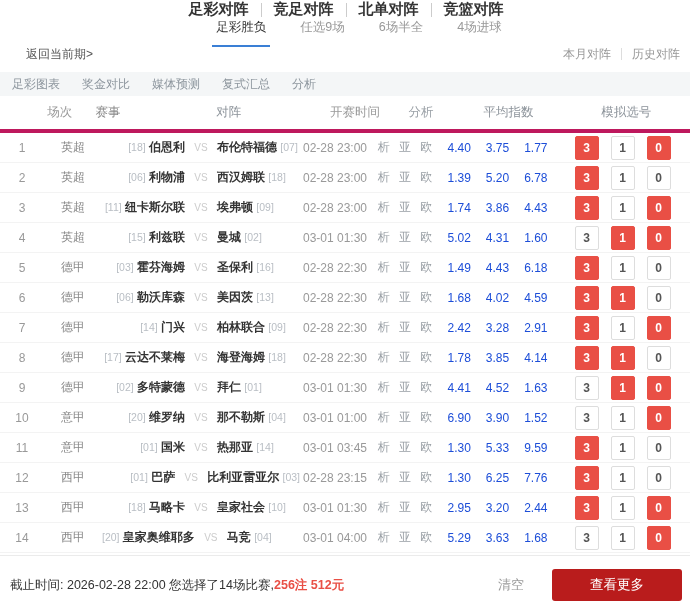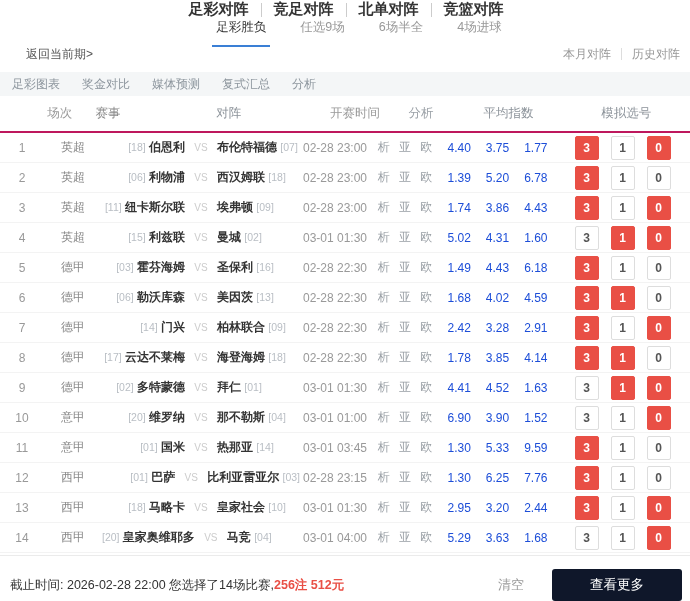--- a/index.html
+++ b/index.html
@@ -22,21 +22,21 @@
   .back-link { margin-left:16px; color:#555; cursor:pointer; }
   .periodbar-right { display:flex; align-items:center; color:#999; }
   .periodbar-right .plink { cursor:pointer; color:#999; }
   .pdiv { width:1px; height:12px; background:#ddd; margin:0 10px; }
 
   
   .filterbar { height:24px; margin-top:2px; background:#f4f6f7; display:flex; align-items:center; padding:0 12px; }
   .filter-item { color:#8c959d; margin-right:22px; cursor:pointer; }
 
   
-  .thead { display:flex; align-items:center; height:37px; border-bottom:2px solid #be185d; color:#8b9299; font-size:12.5px;padding-left:39px; }
+  .thead { display:flex; align-items:center; height:37px; border-bottom:4px solid #be185d; color:#8b9299; font-size:12.5px;padding-left:39px; }
   .row { display:flex; align-items:center; height:30px; border-bottom:1px solid #f3f3f3; }
   .c-no     { width:44px;  text-align:center; color:#999; }
   .c-league { width:58px;  text-align:center; color:#888; }
   .c-match  { width:198px; display:flex; align-items:center; }
   .c-time   { width:70px;  text-align:center; color:#999; white-space:nowrap; }
   .c-ana    { width:70px;  text-align:center; color:#9aa0a6; }
   .c-odds   { width:115px; display:flex; }
   .c-picks  { width:135px; display:flex; justify-content:center; }
   .thead .c-match, .thead .c-odds, .thead .c-picks { display:block; text-align:center; }
   .m-home { flex:1; text-align:right; white-space:nowrap; }
@@ -48,21 +48,21 @@
   .odd { flex:1; text-align:center; color:#1d4ed8; }
   .pick-btn { width:24px; height:24px; line-height:22px; text-align:center; border:1px solid #ddd;
     background:#fff; color:#555; font-weight:bold; font-size:12px; border-radius:2px; margin:0 6px; cursor:pointer; }
   .pick-btn.sel { background:#e94f45; border-color:#e94f45; color:#fff; }
 
   
   .footer { height:46px; border-top:1px solid #ebebeb; margin-top:2px; display:flex; align-items:center; padding:13px 8px 0 10px; }
   .deadline { font-size:12.5px; color:#333; }
   .red-strong { color:#e94f45; font-weight:bold; }
   .clear-link { margin-left:auto; color:#999; font-size:13px; cursor:pointer; }
-  .more-btn { margin-left:28px; width:130px; height:32px; background:#0f172a; color:#fff; font-size:13.5px;
+  .more-btn { margin-left:28px; width:130px; height:32px; background:#b91c1c; color:#fff; font-size:13.5px;
     border:none; border-radius:3px; cursor:pointer; font-family:inherit; }
 </style>
 </head>
 <body>
 
 <div class="topnav">
   <div class="topnav-left">
     <span class="nav-item">足彩对阵</span>
     <span class="nav-div"></span>
     <span class="nav-item">竞足对阵</span>

